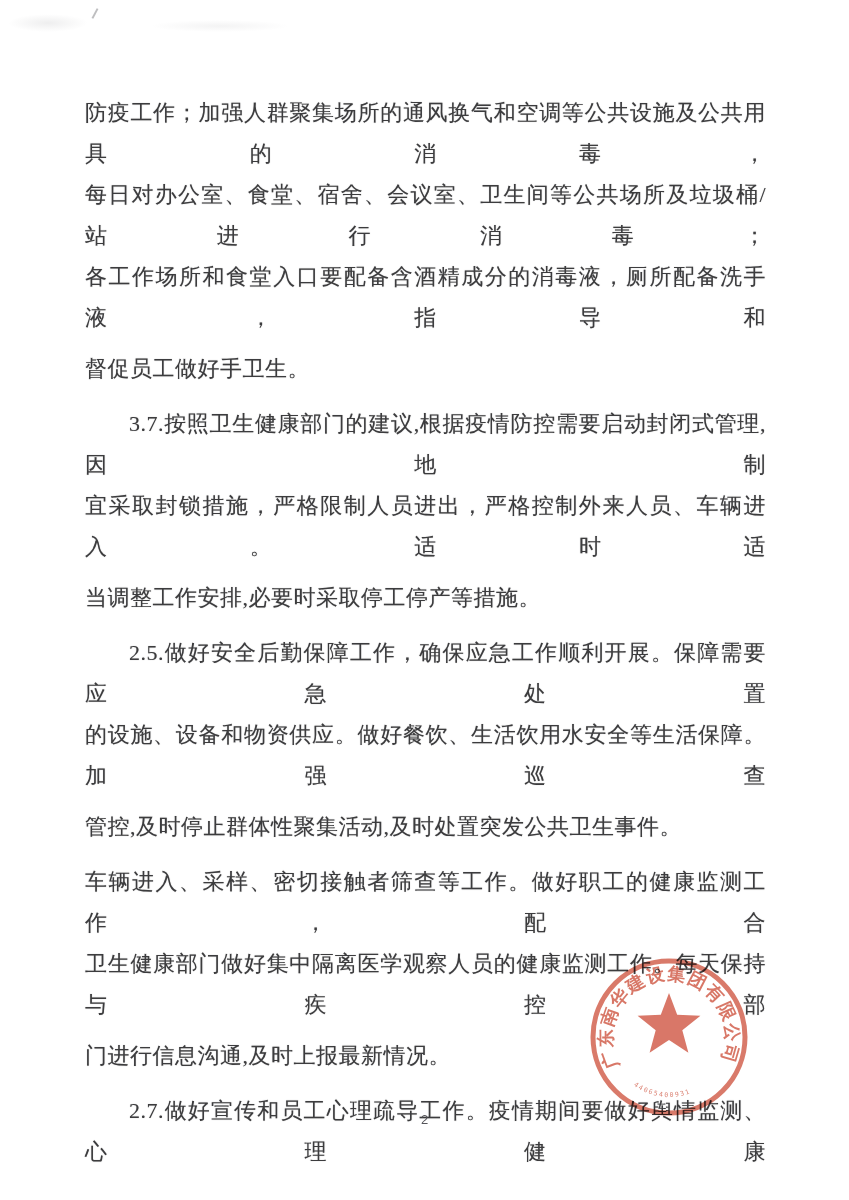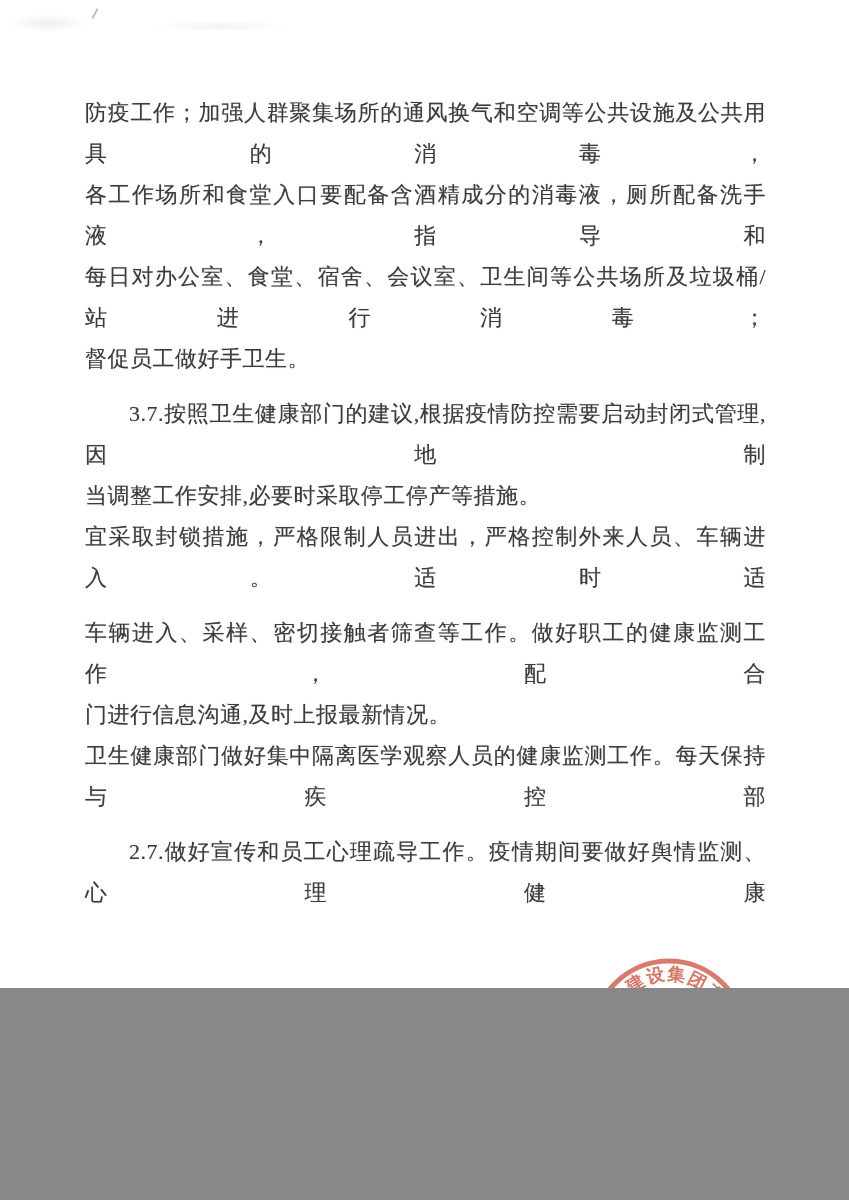--- a/index.html
+++ b/index.html
@@ -1,31 +1,31 @@
 <!DOCTYPE html>
 <html><head>
 <meta charset="utf-8">
 <style>
   html,body { margin:0; padding:0; }
   body { background:#888; }
   .page {
-    position:relative; width:849px; height:988px; margin:0 auto;
+    position:relative; width:849px; height:1200px; margin:0 auto;
     background:#ffffff; overflow:hidden;
     font-family:"Liberation Serif","DejaVu Serif",serif;
   }
   .content { position:absolute; left:85px; top:92px; width:681px; }
   .para { margin:0 0 14px 0; }
   .line {
     font-size:22px; line-height:41px; color:#3c3c3e;
     letter-spacing:0.5px;
     text-align:justify; text-justify:inter-character;
     text-shadow:0 0 1px rgba(70,70,70,0.45);
   }
   .line.full { text-align-last:justify; }
-  .line.last { text-align-last:left; }
+  .line.last { text-align-last:left;margin-top:10px; }
   .line.indent { text-indent:44px; }
   .page-number {
     position:absolute; left:0; right:0; top:1112px; text-align:center;
     font-size:13px; color:#55555a; font-family:"Liberation Sans",sans-serif;
   }
   .seal {
     position:absolute; left:584px; top:952px; width:170px; height:170px;
     mix-blend-mode:multiply; opacity:0.88;
   }
   .seal svg { width:100%; height:100%; }
@@ -48,36 +48,41 @@
 <div class="page">
 
   <div class="smudge smudge-1"></div>
   <div class="smudge smudge-2"></div>
   <div class="tick"></div>
 
   <div class="content">
 
     <div class="para">
       <div class="line full">防疫工作；加强人群聚集场所的通风换气和空调等公共设施及公共用具的消毒，</div>
+      <div class="line full">每日对办公室、食堂、宿舍、会议室、卫生间等公共场所及垃圾桶/站进行消毒；</div>
       <div class="line full">各工作场所和食堂入口要配备含酒精成分的消毒液，厕所配备洗手液，指导和</div>
-      <div class="line full">每日对办公室、食堂、宿舍、会议室、卫生间等公共场所及垃圾桶/站进行消毒；</div>
       <div class="line last">督促员工做好手卫生。</div>
     </div>
 
     <div class="para">
       <div class="line full indent">3.7.按照卫生健康部门的建议,根据疫情防控需要启动封闭式管理,因地制</div>
+      <div class="line full">宜采取封锁措施，严格限制人员进出，严格控制外来人员、车辆进入。适时适</div>
       <div class="line last">当调整工作安排,必要时采取停工停产等措施。</div>
-      <div class="line full">宜采取封锁措施，严格限制人员进出，严格控制外来人员、车辆进入。适时适</div>
     </div>
 
+    <div class="para">
+      <div class="line full indent">2.5.做好安全后勤保障工作，确保应急工作顺利开展。保障需要应急处置</div>
+      <div class="line full">的设施、设备和物资供应。做好餐饮、生活饮用水安全等生活保障。加强巡查</div>
+      <div class="line last">管控,及时停止群体性聚集活动,及时处置突发公共卫生事件。</div>
+    </div>
 
     <div class="para">
       <div class="line full">车辆进入、采样、密切接触者筛查等工作。做好职工的健康监测工作，配合</div>
+      <div class="line full">卫生健康部门做好集中隔离医学观察人员的健康监测工作。每天保持与疾控部</div>
       <div class="line last">门进行信息沟通,及时上报最新情况。</div>
-      <div class="line full">卫生健康部门做好集中隔离医学观察人员的健康监测工作。每天保持与疾控部</div>
     </div>
 
     <div class="para">
       <div class="line full indent">2.7.做好宣传和员工心理疏导工作。疫情期间要做好舆情监测、心理健康</div>
 
     </div>
 
   </div>
 
   <div class="seal">

